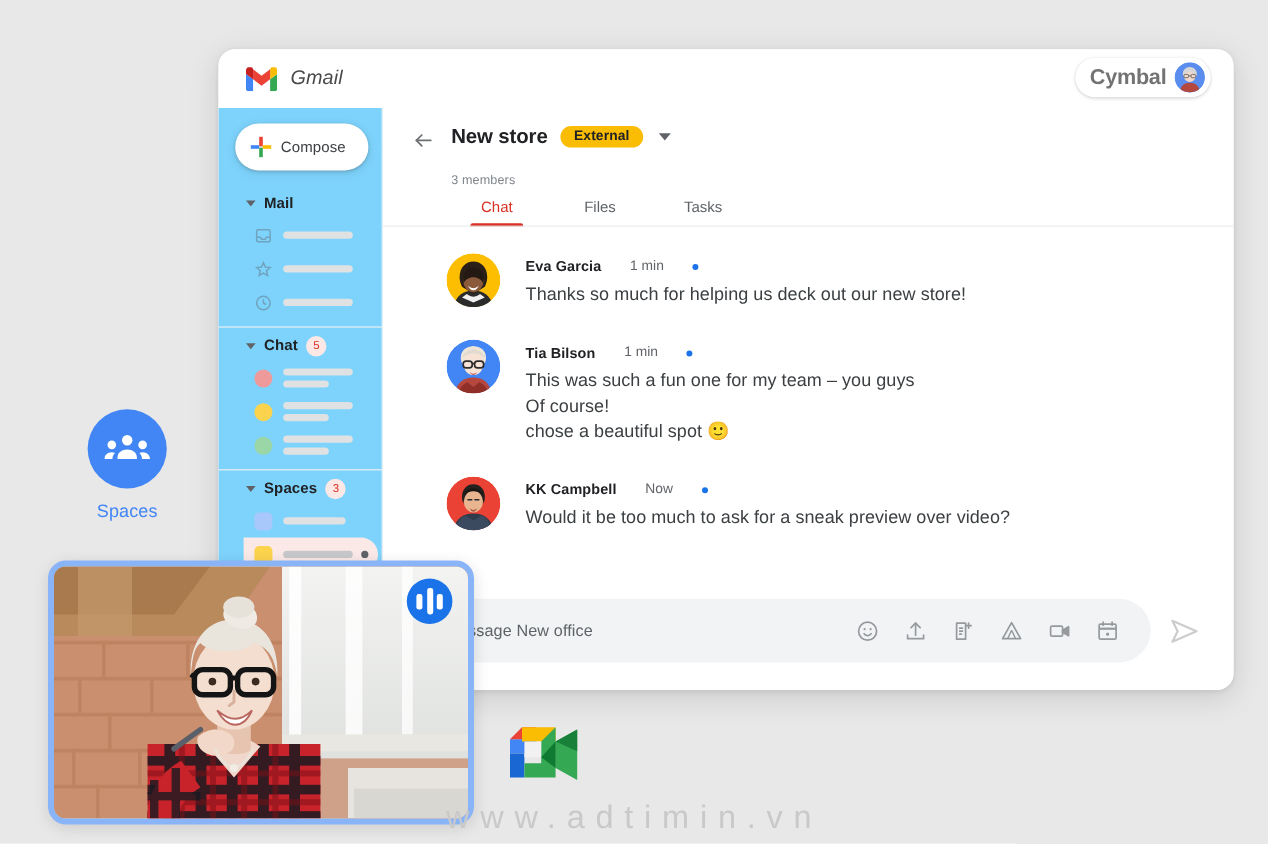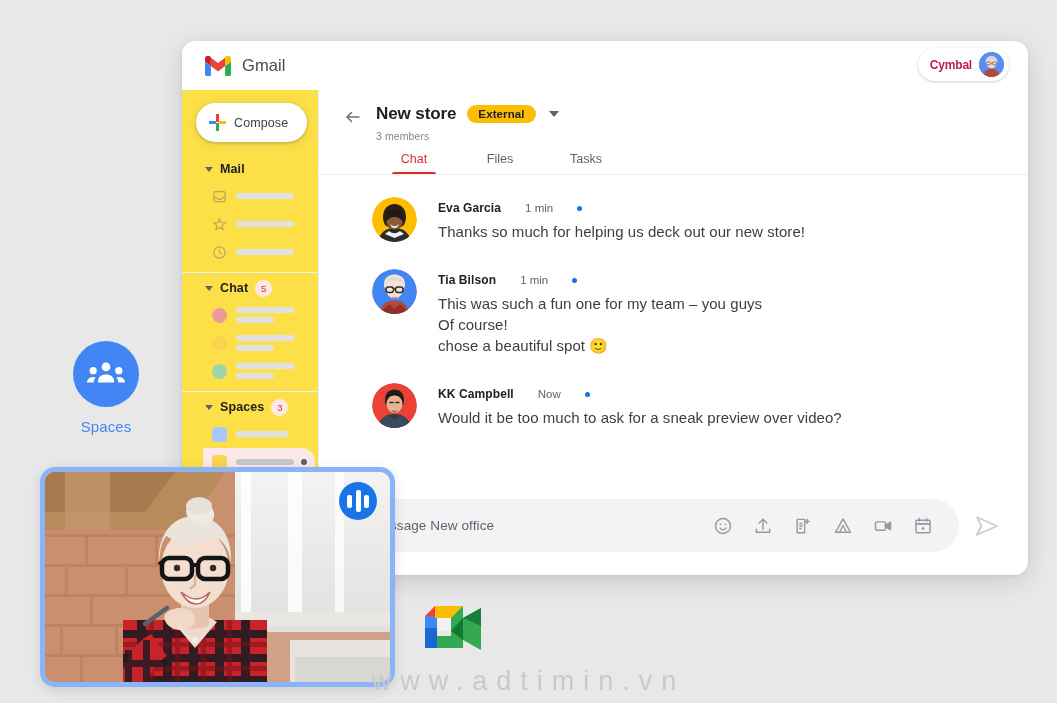--- a/index.html
+++ b/index.html
@@ -13,49 +13,49 @@
   
   .window{
     position:absolute;left:182px;top:41px;width:846px;height:534px;
     background:#ffffff;border-radius:14px;
     box-shadow:0 6px 26px rgba(0,0,0,.13), 0 1px 4px rgba(0,0,0,.07);
     overflow:hidden;
   }
 
   
   .topbar{height:49px;display:flex;align-items:center;background:#fff;position:relative;}
-  .brand{display:flex;align-items:center;gap:11px;width:152px;padding-left:23px;box-sizing:border-box;}
+  .brand{display:flex;align-items:center;gap:11px;width:152px;padding-left:23px;box-sizing:border-box;font-style:italic;}
   .gmail-logo{width:26px;height:20px;position:relative;flex:none;}
   .gmail-text{font-size:16.5px;color:#4a4a4a;letter-spacing:.1px;}
 
   .searchbar{
     position:absolute;left:137px;top:9px;width:563px;height:32px;
     background:#f1f3f4;border-radius:6px;display:flex;align-items:center;
   }
   .search-ico{width:16px;height:16px;margin-left:13px;flex:none;opacity:.62;}
   .search-ph{font-size:12.5px;color:#6b6f73;margin-left:16px;letter-spacing:.15px;}
   .search-chev{position:absolute;right:15px;top:12px;width:0;height:0;
     border-left:6px solid transparent;border-right:6px solid transparent;border-top:6px solid #5f6368;}
 
   .cymbal{
     position:absolute;right:19px;top:7px;height:33px;min-width:86px;
     background:#fff;border-radius:17px;
     box-shadow:0 1px 3px rgba(0,0,0,.17), 0 0 0 .5px rgba(0,0,0,.04);
     display:flex;align-items:center;gap:7px;padding:0 5px 0 12px;box-sizing:border-box;
   }
-  .cymbal-name{font-size:12px;font-weight:bold;color:#be185d;letter-spacing:-.2px;text-align:center;}
+  .cymbal-name{font-size:18px;font-weight:bold;color:#737373;letter-spacing:-.2px;text-align:center;}
   .cymbal-av{width:25px;height:25px;border-radius:50%;overflow:hidden;flex:none;position:relative;background:#4285f4;}
 
   .topline{position:absolute;left:0;right:0;top:49px;height:1px;background:#eceff1;}
 
   
   .body{display:flex;height:485px;}
 
   
-  .sidebar{width:137px;flex:none;position:relative;background:#fde047;}
+  .sidebar{width:137px;flex:none;position:relative;background:#7dd3fc;}
   .compose{
     margin:13px 0 0 14px;width:111px;height:39px;border-radius:20px;background:#fff;
     box-shadow:0 1px 3px rgba(60,64,67,.3), 0 2px 8px 1px rgba(60,64,67,.09);
     display:flex;align-items:center;gap:8px;padding-left:13px;box-sizing:border-box;cursor:pointer;
   }
   .compose-txt{font-size:12.5px;color:#3c4043;letter-spacing:.1px;}
   .plus{width:17px;height:17px;position:relative;flex:none;}
   .plus i{position:absolute;background:#000;}
   .plus .pv1{left:7px;top:0;width:3px;height:8px;background:#ea4335;}
   .plus .pv2{left:7px;top:9px;width:3px;height:8px;background:#34a853;}
@@ -86,21 +86,21 @@
   
   .main{flex:1;position:relative;background:#fff;}
   .space-head{padding:14px 0 0 25px;display:flex;align-items:flex-start;gap:14px;}
   .backarrow{width:18px;height:18px;margin-top:4px;flex:none;cursor:pointer;opacity:.75;}
   .sp-title-row{display:flex;align-items:center;gap:11px;}
   .sp-title{font-size:17px;font-weight:bold;color:#202124;letter-spacing:-.1px;}
   .ext-badge{background:#fbbc04;color:#202124;font-size:11.5px;font-weight:bold;
     border-radius:11px;padding:3px 11px;letter-spacing:.1px;}
   .sp-chev{width:0;height:0;border-left:5.5px solid transparent;border-right:5.5px solid transparent;
     border-top:6px solid #5f6368;margin-left:2px;cursor:pointer;}
-  .members{font-size:10.5px;color:#80868b;margin-top:6px;letter-spacing:.1px;}
+  .members{font-size:10.5px;color:#80868b;margin-top:20px;letter-spacing:.1px;}
 
   .tabs{display:flex;gap:0;margin:10px 0 0 52px;}
   .tab{width:86px;text-align:center;font-size:12.5px;color:#5f6368;padding-bottom:9px;position:relative;cursor:pointer;}
   .tab.active{color:#d93025;}
   .tab.active:after{content:"";position:absolute;left:21px;right:21px;bottom:0;height:3px;background:#d93025;border-radius:2px 2px 0 0;}
   .tabs-wrap{position:relative;}
   .tabs-under{position:relative;height:1px;background:#eceff1;margin-top:-1px;}
 
   
   .msgs{padding:22px 0 0 0;}

